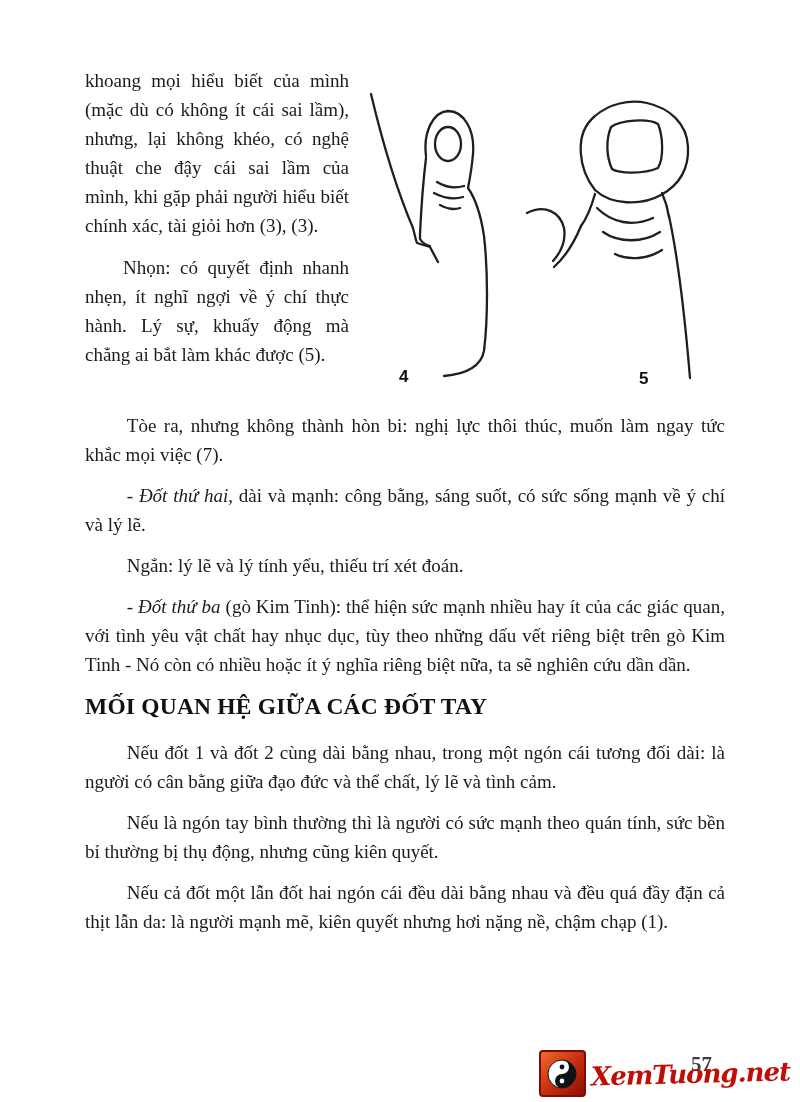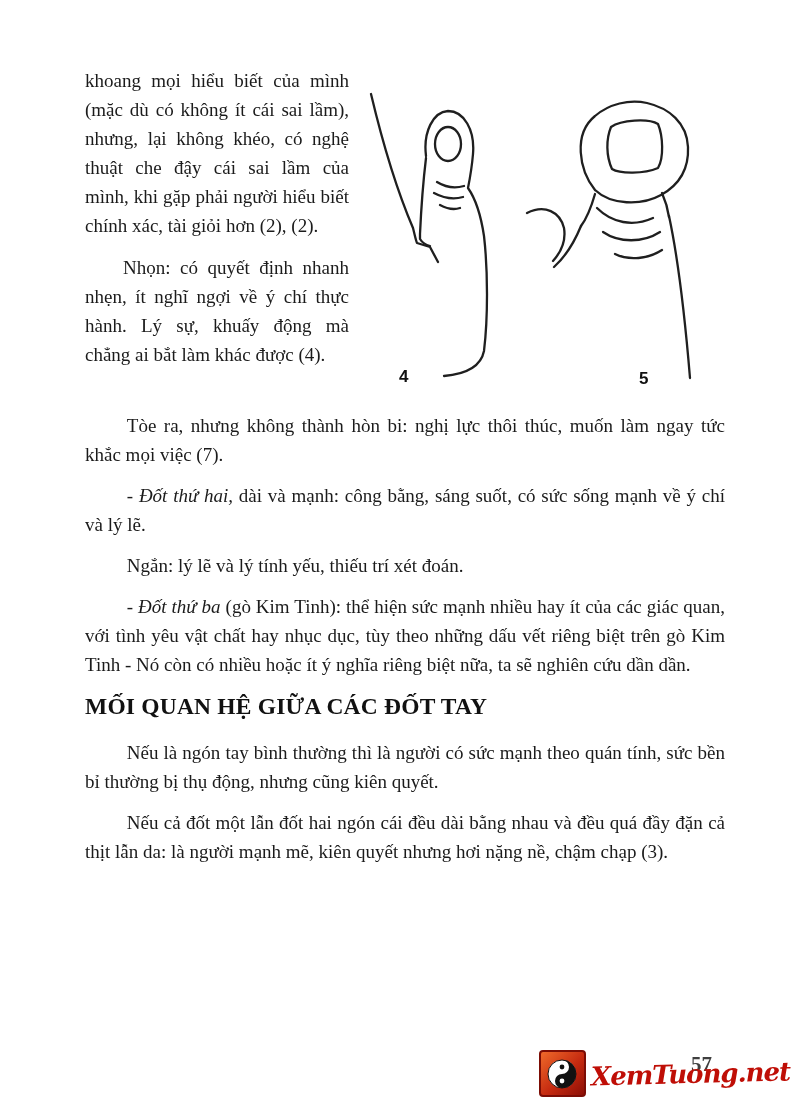--- a/index.html
+++ b/index.html
@@ -41,22 +41,22 @@
     white-space:nowrap;
   }
 </style>
 </head>
 <body>
 
 <div class="page">
 
   <div class="top-section">
     <div class="left-col">
-      <p>khoang mọi hiểu biết của mình (mặc dù có không ít cái sai lầm), nhưng, lại không khéo, có nghệ thuật che đậy cái sai lầm của mình, khi gặp phải người hiểu biết chính xác, tài giỏi hơn (2), (2).</p>
-      <p class="indent">Nhọn: có quyết định nhanh nhẹn, ít nghĩ ngợi về ý chí thực hành. Lý sự, khuấy động mà chẳng ai bắt làm khác được (4).</p>
+      <p>khoang mọi hiểu biết của mình (mặc dù có không ít cái sai lầm), nhưng, lại không khéo, có nghệ thuật che đậy cái sai lầm của mình, khi gặp phải người hiểu biết chính xác, tài giỏi hơn (3), (3).</p>
+      <p class="indent">Nhọn: có quyết định nhanh nhẹn, ít nghĩ ngợi về ý chí thực hành. Lý sự, khuấy động mà chẳng ai bắt làm khác được (5).</p>
     </div>
 
     <svg class="figure-svg" width="410" height="335" viewBox="0 0 410 335" aria-hidden="true">
 
       <g>
         <path d="M 14,28 C 24,70 38,120 56,162 C 58,170 59,175 60,177 L 73,181 L 81,196"></path>
         <path d="M 69,90 C 66,66 76,46 91,45 C 107,45 118,64 116,88 C 115,100 113,112 111,122 C 118,132 124,150 127,170 C 131,205 131,252 127,285 C 124,300 110,308 87,310"></path>
         <path d="M 69,92 C 66,117 64,146 63,168 L 63,173 Q 66,178 73,180"></path>
         <ellipse cx="91" cy="78" rx="13" ry="17"></ellipse>
         <path d="M 80,116 q 13,8 27,4"></path>
@@ -84,22 +84,23 @@
   <div class="body-text">
     <p>Tòe ra, nhưng không thành hòn bi: nghị lực thôi thúc, muốn làm ngay tức khắc mọi việc (7).</p>
     <p><span class="lead-italic">- Đốt thứ hai,</span><span> dài và mạnh: công bằng, sáng suốt, có sức sống mạnh về ý chí và lý lẽ.</span></p>
     <p>Ngắn: lý lẽ và lý tính yếu, thiếu trí xét đoán.</p>
     <p><span class="lead-italic">- Đốt thứ ba</span><span> (gò Kim Tinh): thể hiện sức mạnh nhiều hay ít của các giác quan, với tình yêu vật chất hay nhục dục, tùy theo những dấu vết riêng biệt trên gò Kim Tinh - Nó còn có nhiều hoặc ít ý nghĩa riêng biệt nữa, ta sẽ nghiên cứu dần dần.</span></p>
   </div>
 
   <h1 class="heading">MỐI QUAN HỆ GIỮA CÁC ĐỐT TAY</h1>
 
   <div class="section2">
+    <p>Nếu đốt 1 và đốt 2 cùng dài bằng nhau, trong một ngón cái tương đối dài: là người có cân bằng giữa đạo đức và thể chất, lý lẽ và tình cảm.</p>
     <p>Nếu là ngón tay bình thường thì là người có sức mạnh theo quán tính, sức bền bỉ thường bị thụ động, nhưng cũng kiên quyết.</p>
-    <p>Nếu cả đốt một lẫn đốt hai ngón cái đều dài bằng nhau và đều quá đầy đặn cả thịt lẫn da: là người mạnh mẽ, kiên quyết nhưng hơi nặng nề, chậm chạp (3).</p>
+    <p>Nếu cả đốt một lẫn đốt hai ngón cái đều dài bằng nhau và đều quá đầy đặn cả thịt lẫn da: là người mạnh mẽ, kiên quyết nhưng hơi nặng nề, chậm chạp (1).</p>
   </div>
 
   <span class="page-num">57</span>
 
   <div class="watermark">
     <span class="wm-square">
       <svg width="34" height="34" viewBox="0 0 34 34" aria-hidden="true">
         <circle cx="17" cy="17" r="14" fill="#ffffff"></circle>
         <path d="M17,3 a14,14 0 0 1 0,28 a7,7 0 0 1 0,-14 a7,7 0 0 0 0,-14" fill="#111111"></path>
         <circle cx="17" cy="10" r="2.4" fill="#111111"></circle>

